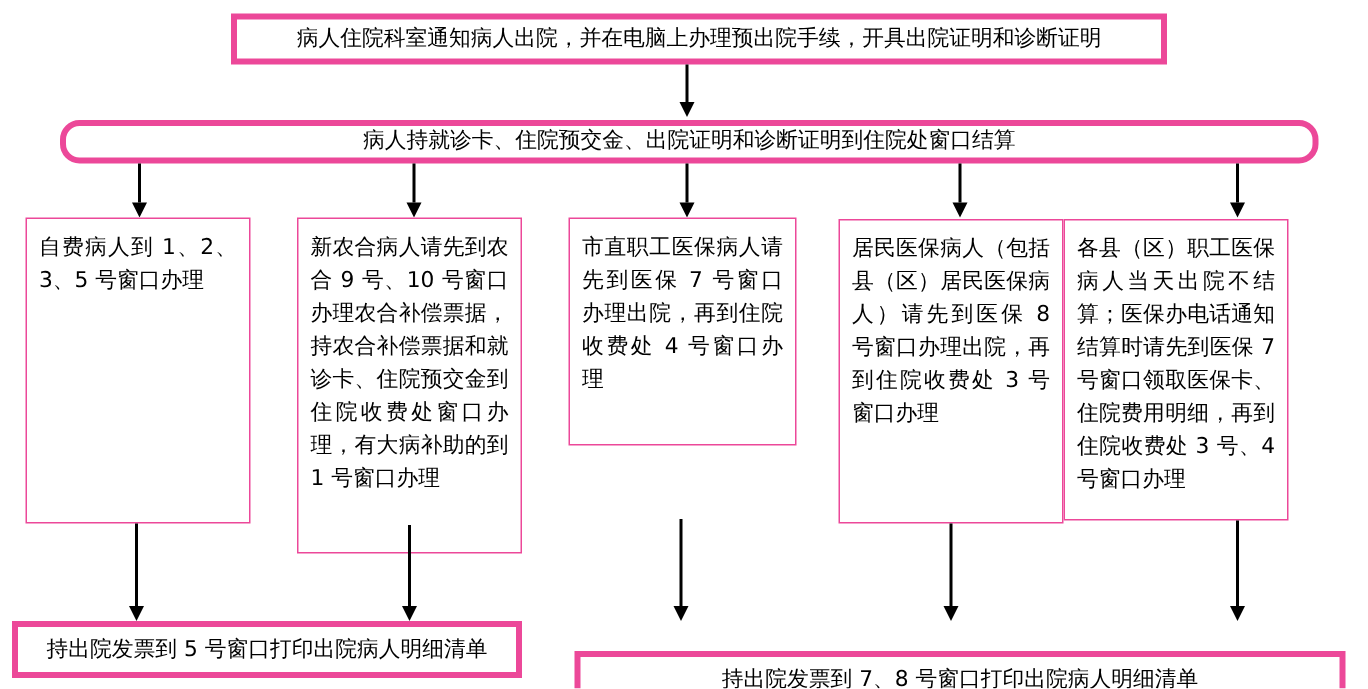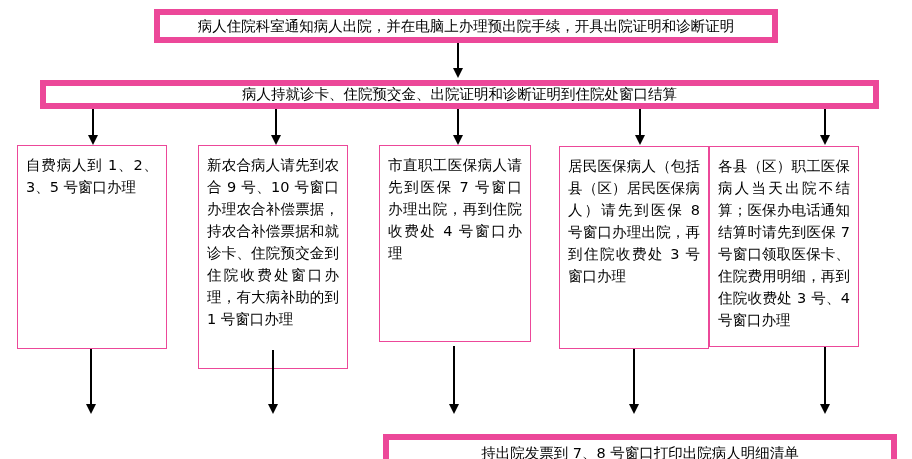--- a/index.html
+++ b/index.html
@@ -13,21 +13,21 @@
     height: 459px;
     background: #ffffff;
     font-family: "DejaVu Sans", sans-serif;
     color: #000000;
     overflow: hidden;
   }
   .box {
     position: absolute;
     box-sizing: border-box;
     background: #ffffff;
-    border: 6px solid #ec4899;
+    border: 4px solid #ec4899;
     font-size: 14.5px;
     line-height: 21px;
   }
   .center {
     display: flex;
     align-items: center;
     justify-content: center;
     text-align: center;
     padding: 2px 8px;
   }
@@ -59,40 +59,41 @@
 </style>
 </head>
 <body>
 
 <div class="page">
 
   <div class="box center" style="left:154px; top:9px; width:624px; height:34px;">病人住院科室通知病人出院，并在电脑上办理预出院手续，开具出院证明和诊断证明</div>
 
   <div class="arrow" style="left:458px; top:43px; height:25px;"></div>
 
-  <div class="box center" style="left:40px; top:80px; width:839px; height:29px;">病人持就诊卡、住院预交金、出院证明和诊断证明到住院处窗口结算</div>
+  <div class="box center" style="left:40px; top:80px; width:839px; height:29px;border-radius:13px;">病人持就诊卡、住院预交金、出院证明和诊断证明到住院处窗口结算</div>
 
   <div class="arrow" style="left:93px;  top:109px; height:26px;"></div>
   <div class="arrow" style="left:276px; top:109px; height:26px;"></div>
   <div class="arrow" style="left:458px; top:109px; height:26px;"></div>
   <div class="arrow" style="left:640px; top:109px; height:26px;"></div>
   <div class="arrow" style="left:825px; top:109px; height:26px;"></div>
 
   <div class="box branch" style="left:17px; top:145px; width:150px; height:204px;">自费病人到 1、2、3、5 号窗口办理</div>
 
   <div class="box branch" style="left:198px; top:145px; width:150px; height:224px;">新农合病人请先到农合 9 号、10 号窗口办理农合补偿票据，持农合补偿票据和就诊卡、住院预交金到住院收费处窗口办理，有大病补助的到 1 号窗口办理</div>
 
-  <div class="box branch" style="left:379px; top:145px; width:152px; height:197px;">市直职工医保病人请先到医保 7 号窗口办理出院，再到住院收费处 4 号窗口办理</div>
+  <div class="box branch" style="left:379px; top:145px; width:152px; height:152px;">市直职工医保病人请先到医保 7 号窗口办理出院，再到住院收费处 4 号窗口办理</div>
 
   <div class="box branch" style="left:559px; top:146px; width:150px; height:203px;">居民医保病人（包括县（区）居民医保病人）请先到医保 8 号窗口办理出院，再到住院收费处 3 号窗口办理</div>
 
   <div class="box branch" style="left:709px; top:146px; width:150px; height:201px;">各县（区）职工医保病人当天出院不结算；医保办电话通知结算时请先到医保 7 号窗口领取医保卡、住院费用明细，再到住院收费处 3 号、4 号窗口办理</div>
 
   <div class="arrow" style="left:91px;  top:349px; height:55px;"></div>
   <div class="arrow" style="left:273px; top:350px; height:54px;"></div>
   <div class="arrow" style="left:454px; top:346px; height:58px;"></div>
   <div class="arrow" style="left:634px; top:349px; height:55px;"></div>
   <div class="arrow" style="left:825px; top:347px; height:57px;"></div>
 
+  <div class="box center" style="left:8px; top:414px; width:340px; height:38px;">持出院发票到 5 号窗口打印出院病人明细清单</div>
 
   <div class="box center" style="left:383px; top:434px; width:514px; height:38px;">持出院发票到 7、8 号窗口打印出院病人明细清单</div>
 
 </div>
 
 </body></html>

